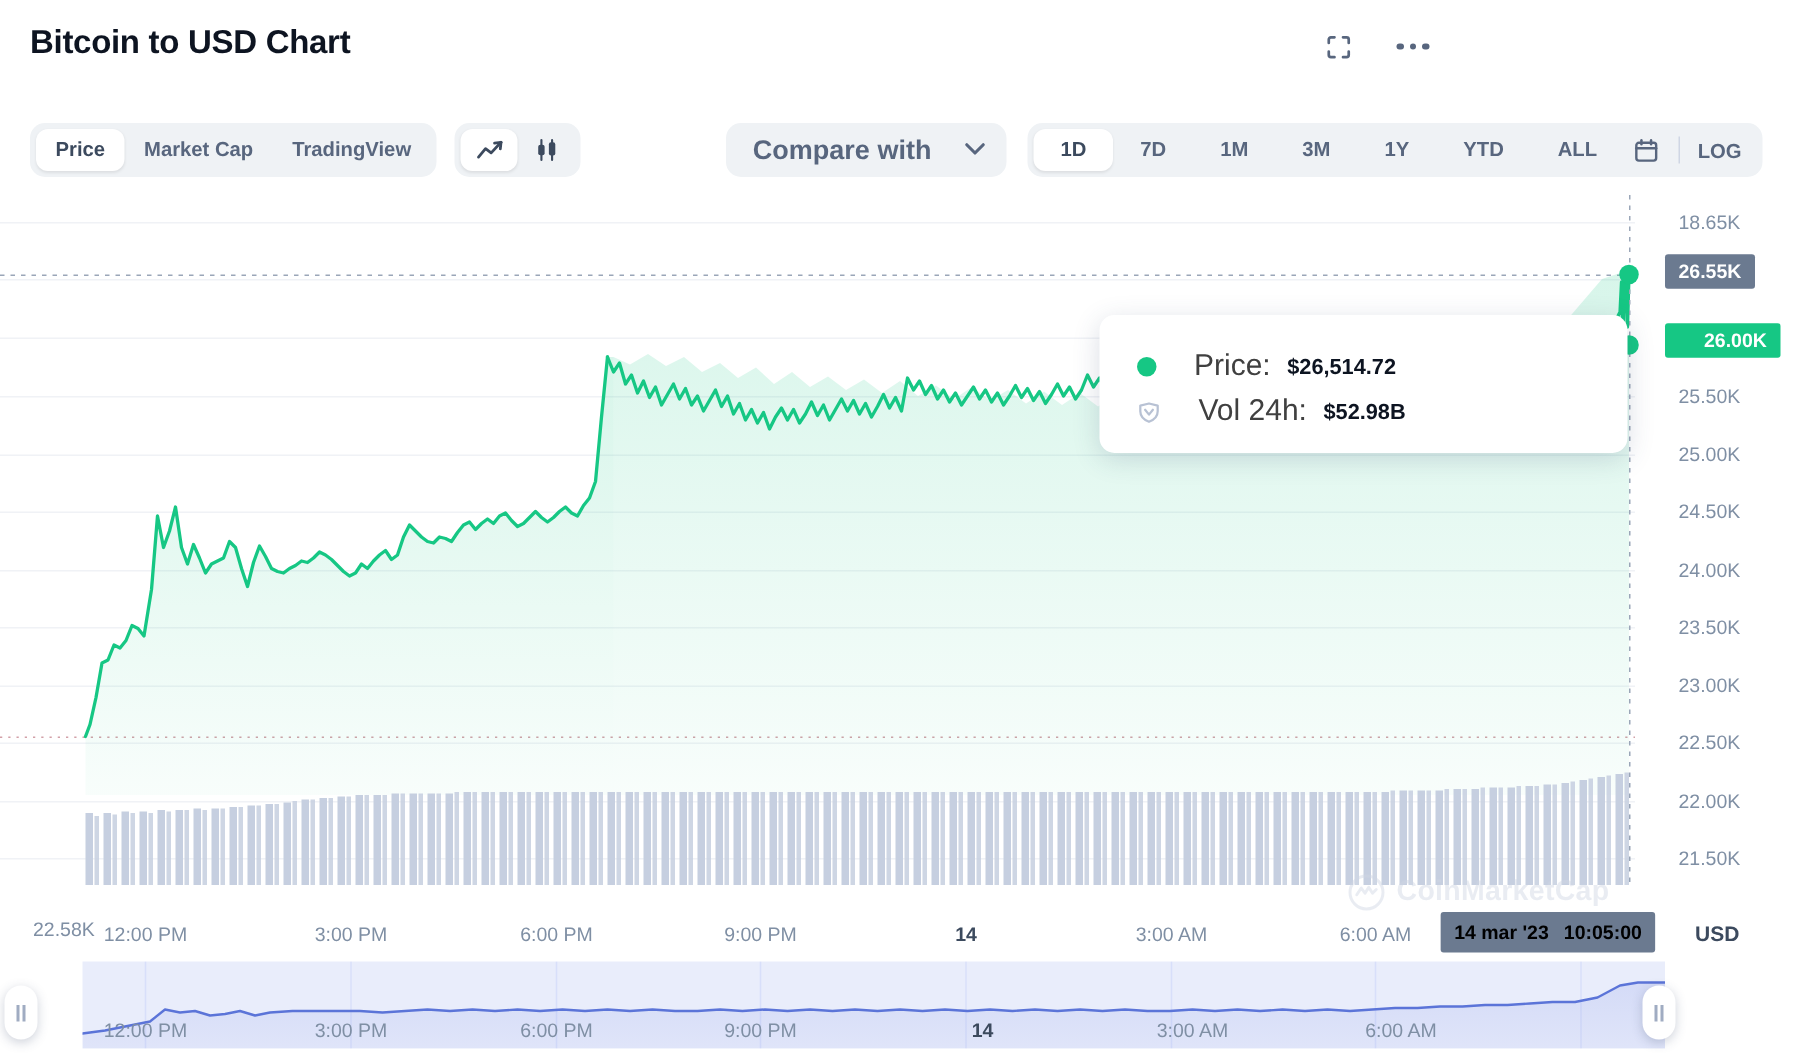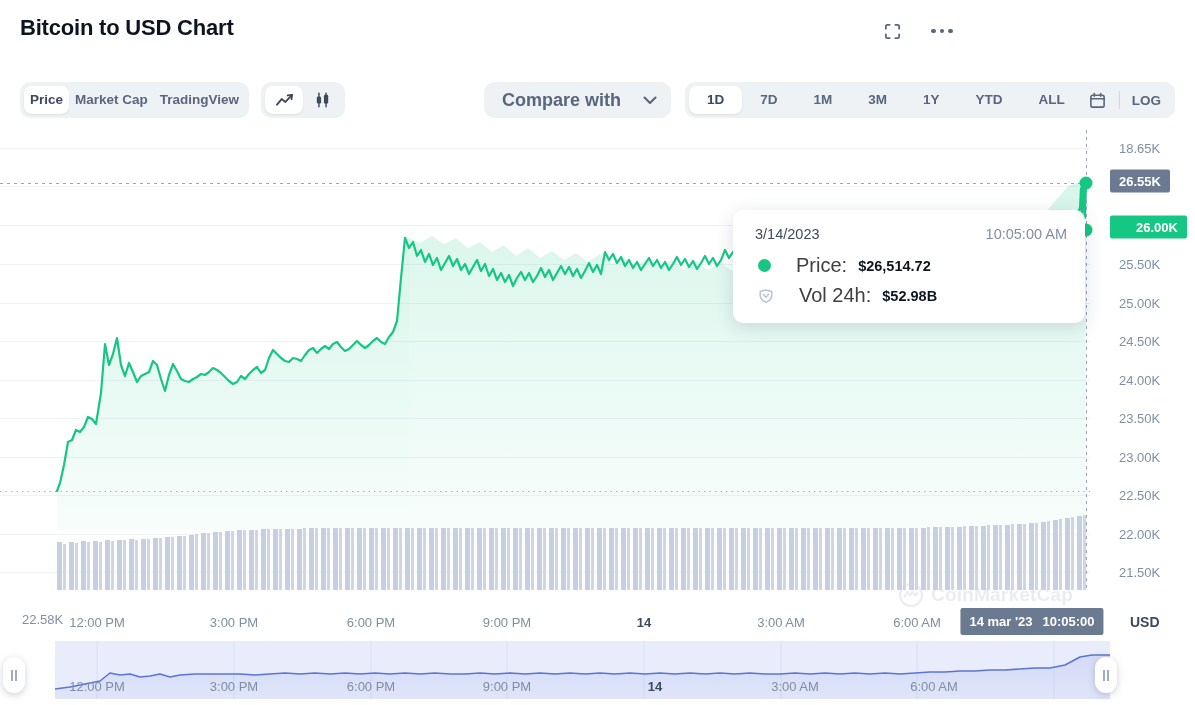--- a/index.html
+++ b/index.html
@@ -72,21 +72,21 @@
     display: flex;
     align-items: center;
     padding: 4px;
     height: 36px;
     box-sizing: border-box;
   }
   .seg-item {
     font-size: 13.5px;
     font-weight: bold;
     color: #58667e;
-    padding: 0 6px;
+    padding: 0 13px;
     height: 28px;
     line-height: 28px;
     border-radius: 8px;
     cursor: pointer;
     white-space: nowrap;
   }
   .seg-item.active {
     background: #ffffff;
     color: #3c4a5e;
     box-shadow: 0 1px 2px rgba(0,0,0,.08);
@@ -234,21 +234,21 @@
     position: absolute;
     font-size: 13px;
     color: #7f8fa4;
     transform: translateX(-50%);
     white-space: nowrap;
   }
   .x-tick.bold { font-weight: bold; color: #3c4a5e; }
   .x-badge {
     position: absolute;
     background: #6b7a90;
-    color: #ffffff;
+    color: #000000;
     font-size: 13px;
     font-weight: bold;
     padding: 6px 9px;
     border-radius: 2px;
     white-space: nowrap;
     transform: translateX(-50%);
     display: flex;
     gap: 10px;
   }
 
@@ -724,24 +724,20 @@
     <div class="x-tick" style="left:781px;">3:00 AM</div>
     <div class="x-tick" style="left:917px;">6:00 AM</div>
     <div class="x-badge" style="left:1032px; top:-7px;">
       <span>14 mar '23</span>
       <span>10:05:00</span>
     </div>
   </div>
 </div>
 
 <div class="tooltip">
-  <div class="tt-row1">
-    <span class="tt-date">3/14/2023</span>
-    <span class="tt-time">10:05:00 AM</span>
-  </div>
   <div class="tt-row">
     <span class="tt-dot"></span>
     <span class="tt-key">Price:</span>
     <span class="tt-val">$26,514.72</span>
   </div>
   <div class="tt-row">
     <span style="display:flex;">
       <svg width="16" height="16" viewBox="0 0 16 16" fill="none" stroke="#b8c2d4" stroke-width="1.5" stroke-linejoin="round">
         <path d="M2.2 3.4 L8 2 L13.8 3.4 L13.8 7.2 C13.8 10.6 11.2 13 8 14.2 C4.8 13 2.2 10.6 2.2 7.2 Z"></path>
         <path d="M5.4 6.2 L8 9.4 L10.6 6.2" stroke-linecap="round"></path>

